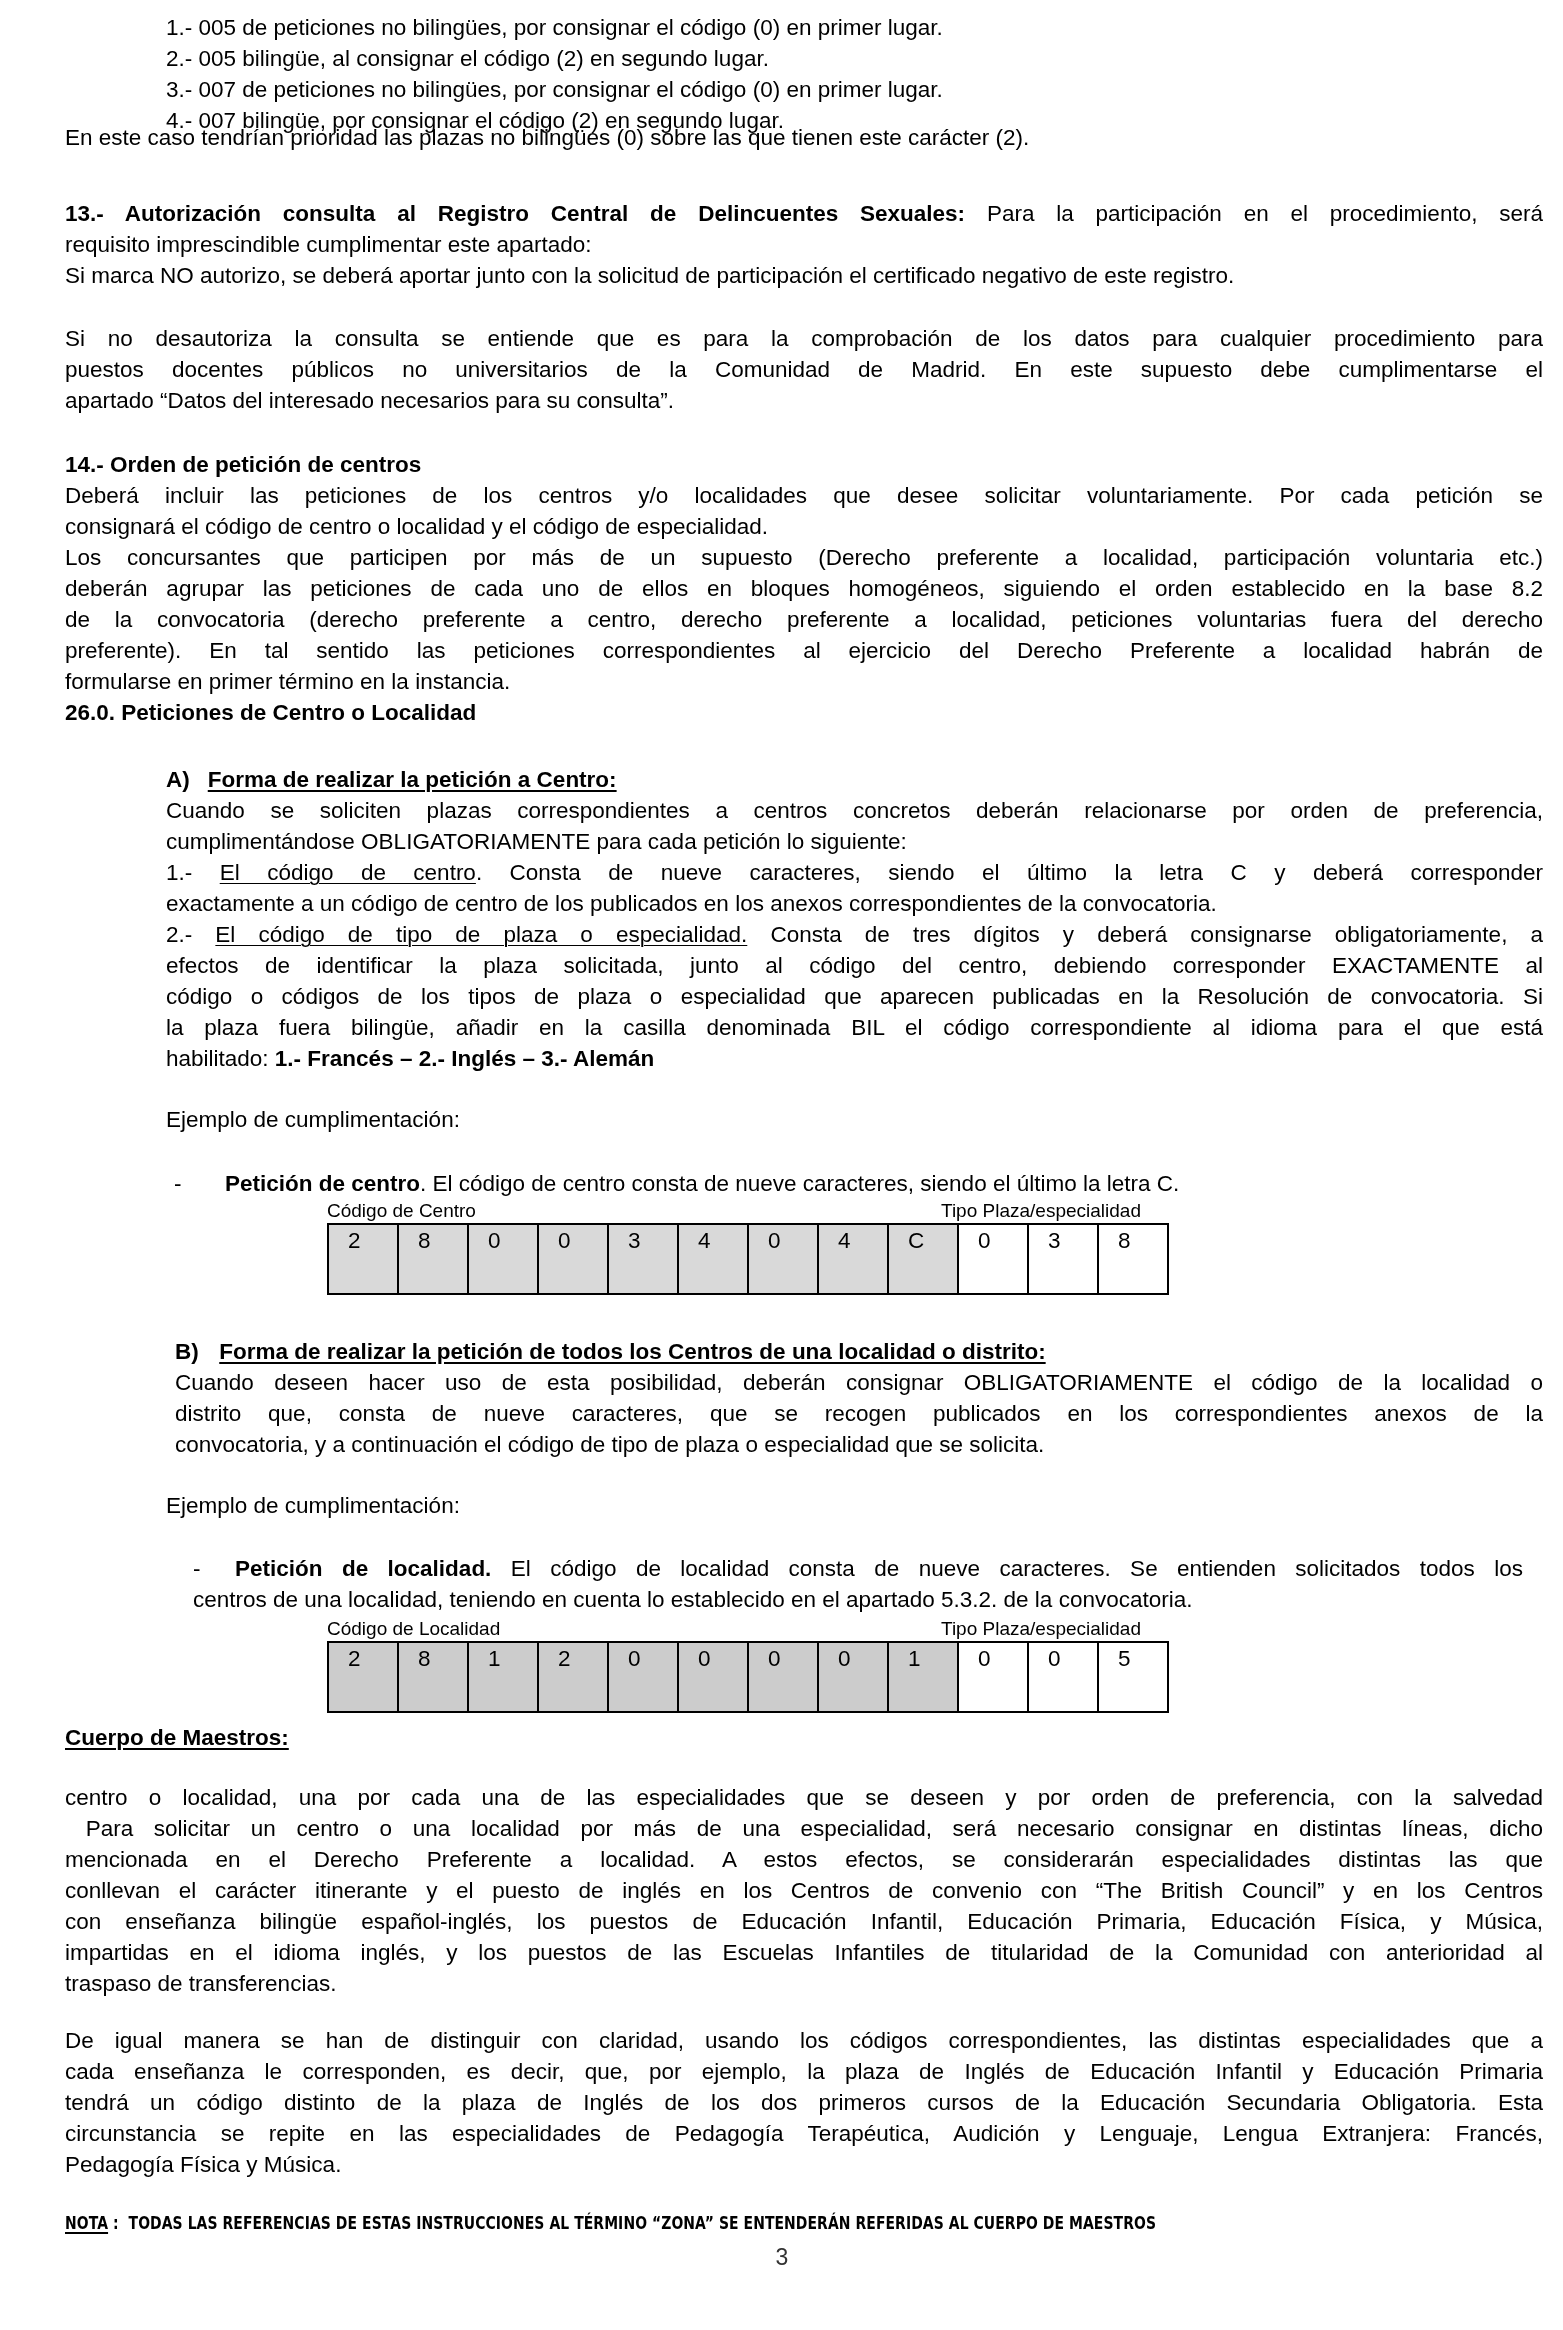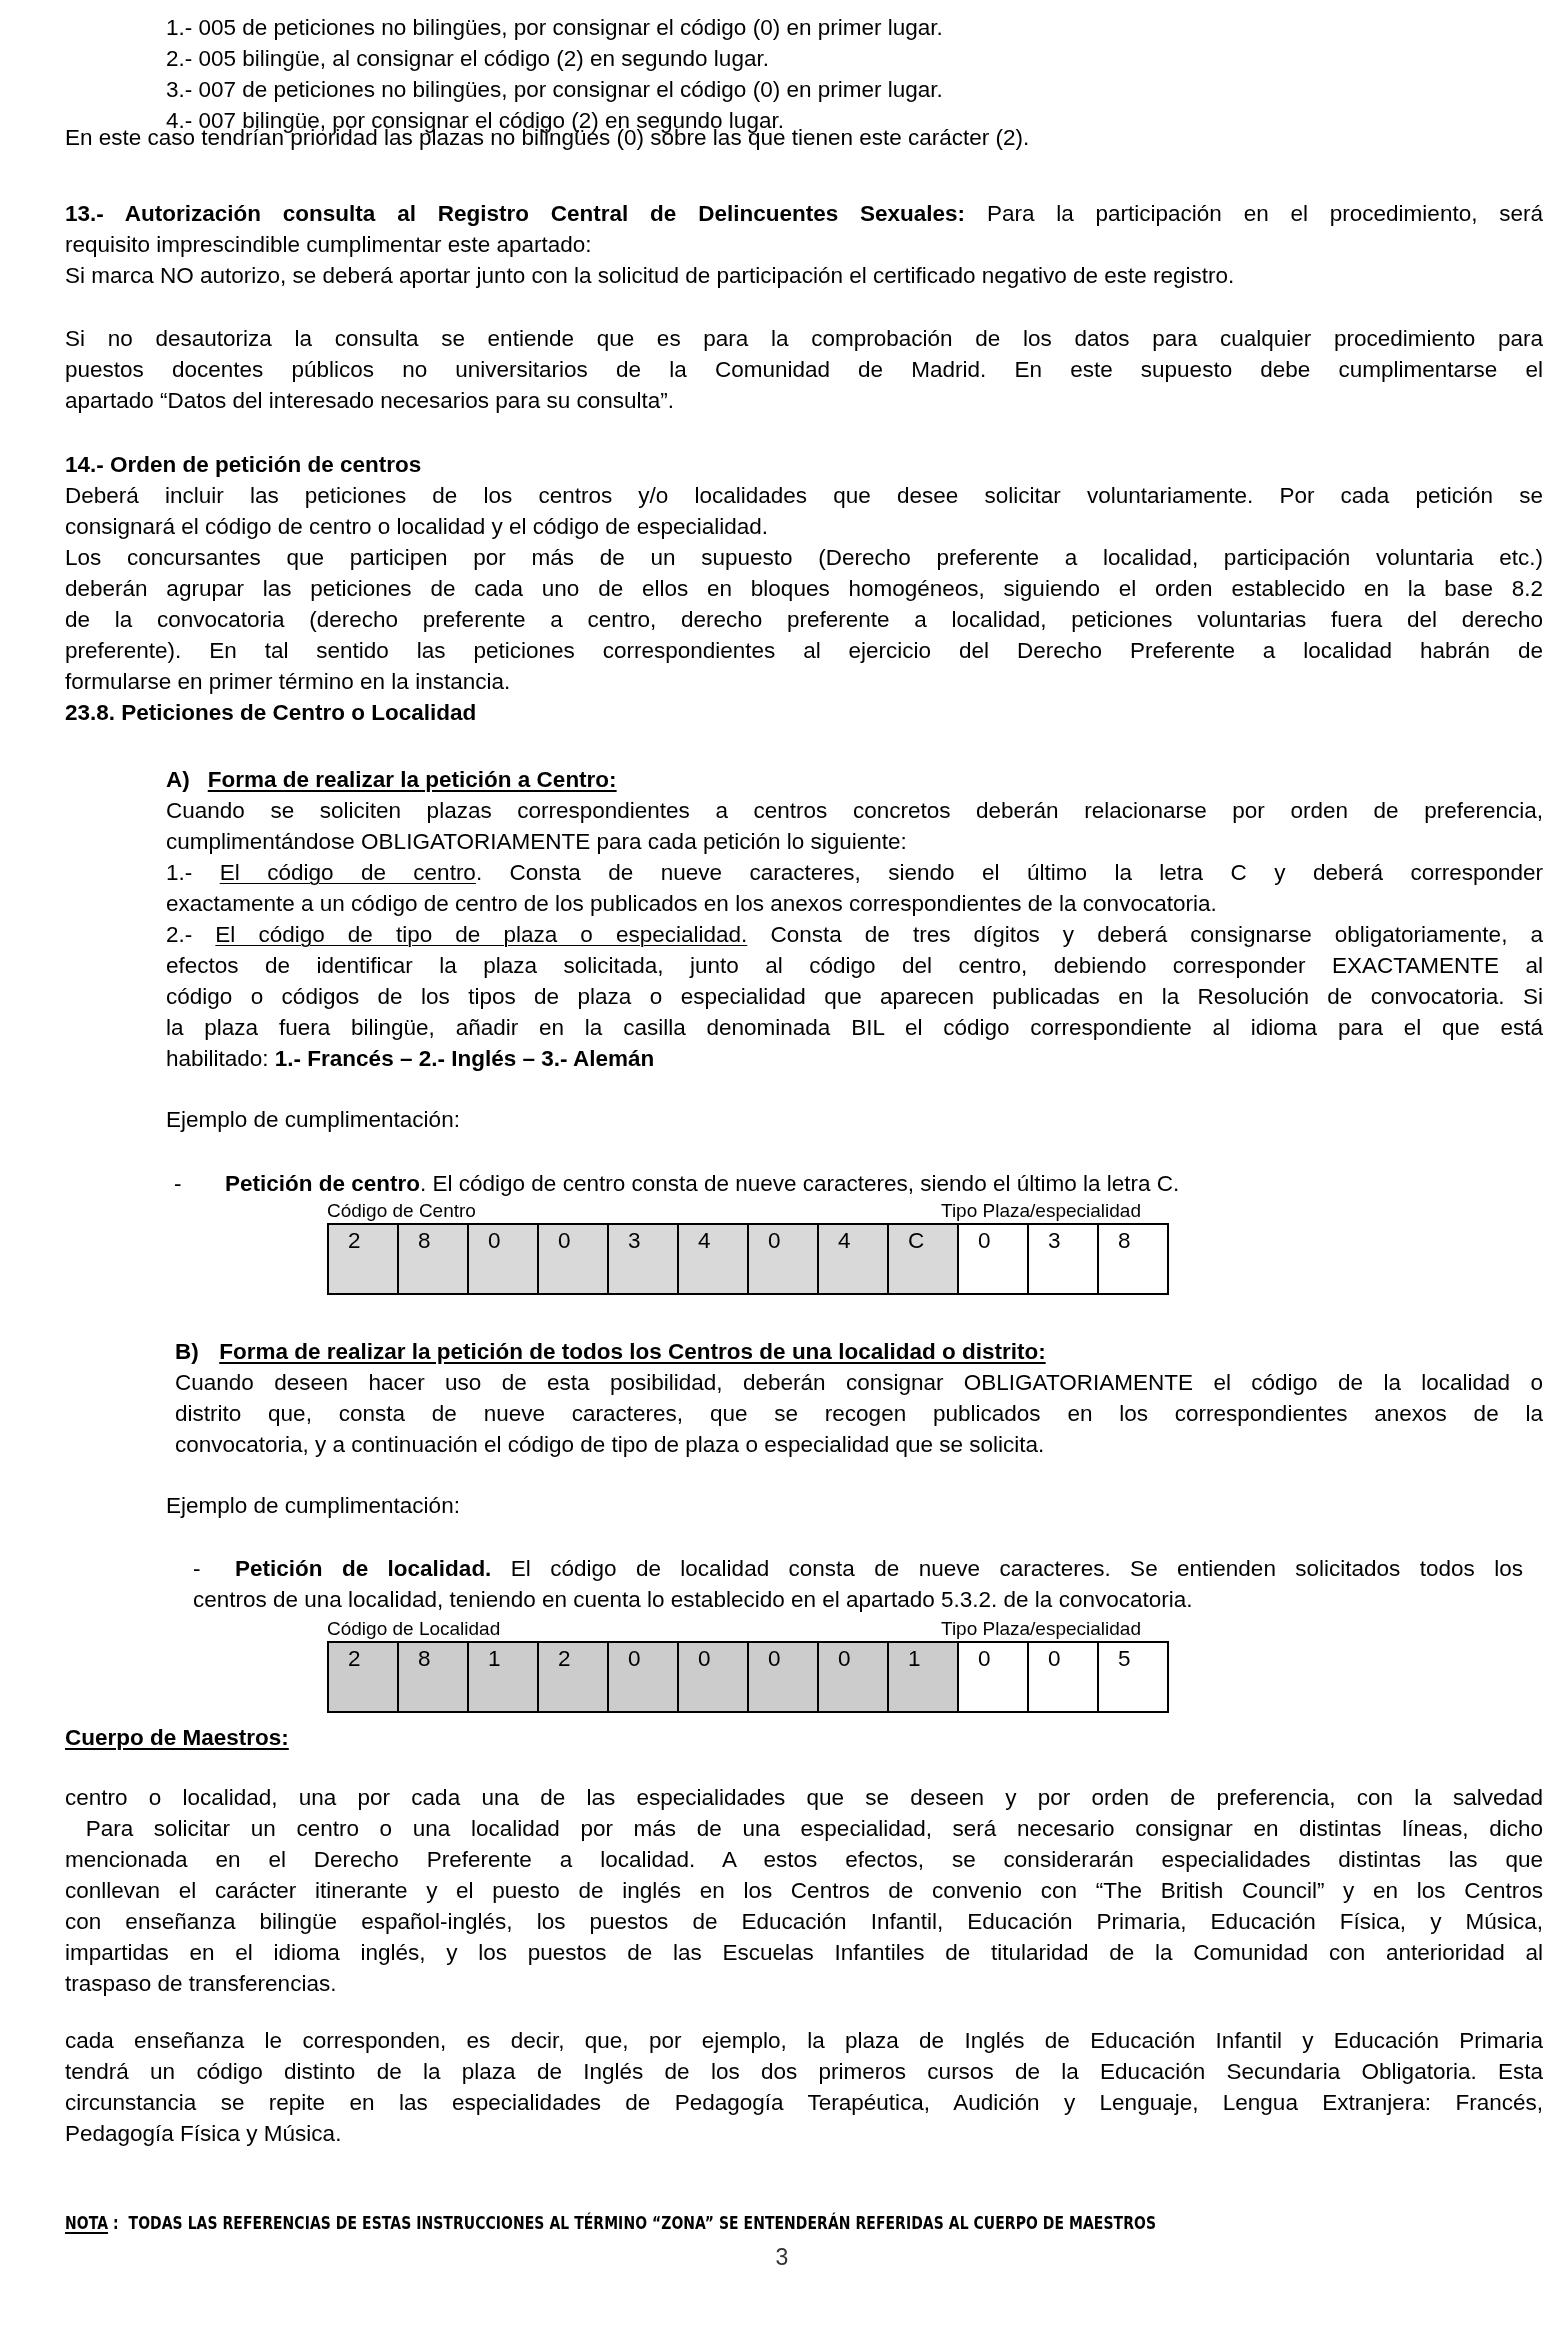--- a/index.html
+++ b/index.html
@@ -58,21 +58,21 @@
 
 <div class="blk" style="top:449px;">
   <span class="line b">14.- Orden de petición de centros</span>
   <span class="jline">Deberá incluir las peticiones de los centros y/o localidades que desee solicitar voluntariamente. Por cada petición se</span>
   <span class="line">consignará el código de centro o localidad y el código de especialidad.</span>
   <span class="jline">Los concursantes que participen por más de un supuesto (Derecho preferente a localidad, participación voluntaria etc.)</span>
   <span class="jline">deberán agrupar las peticiones de cada uno de ellos en bloques homogéneos, siguiendo el orden establecido en la base 8.2</span>
   <span class="jline">de la convocatoria (derecho preferente a centro, derecho preferente a localidad, peticiones voluntarias fuera del derecho</span>
   <span class="jline">preferente). En tal sentido las peticiones correspondientes al ejercicio del Derecho Preferente a localidad habrán de</span>
   <span class="line">formularse en primer término en la instancia.</span>
-  <span class="line b">23.8. Peticiones de Centro o Localidad</span>
+  <span class="line b">26.0. Peticiones de Centro o Localidad</span>
 </div>
 
 <div class="blk indA" style="top:764px;">
   <span class="line b"><span>A)</span><span style="display:inline-block;width:18px;"></span><span class="u">Forma de realizar la petición a Centro:</span></span>
   <span class="jline">Cuando se soliciten plazas correspondientes a centros concretos deberán relacionarse por orden de preferencia,</span>
   <span class="line">cumplimentándose OBLIGATORIAMENTE para cada petición lo siguiente:</span>
   <span class="jline"><span>1.-</span> <span class="u" style="text-decoration-thickness:1.4px;">El código de centro</span><span>. Consta  de nueve caracteres, siendo el último la letra C y deberá corresponder</span></span>
   <span class="line">exactamente a un código de centro de los publicados en los anexos correspondientes de la convocatoria.</span>
   <span class="jline"><span> 2.-</span> <span class="u" style="text-decoration-thickness:1.4px;margin-top:42px;">El código de tipo de plaza o especialidad.</span><span> Consta de tres dígitos y deberá consignarse obligatoriamente, a</span></span>
   <span class="jline">efectos de identificar la plaza solicitada, junto al código del centro, debiendo corresponder EXACTAMENTE al</span>
@@ -148,20 +148,21 @@
 <div class="blk" style="top:1782px;">
   <span class="jline">centro o localidad, una por cada una de las especialidades que se deseen y por orden de preferencia, con la salvedad</span>
   <span class="jline" style="white-space:pre;"> Para solicitar un centro o una localidad por más de una especialidad, será necesario consignar en distintas líneas, dicho</span>
   <span class="jline">mencionada en el Derecho Preferente a localidad. A estos efectos, se considerarán especialidades distintas las que</span>
   <span class="jline">conllevan el carácter itinerante y el puesto de inglés en los Centros de convenio con “The British Council” y en los Centros</span>
   <span class="jline">con enseñanza bilingüe español-inglés, los puestos de Educación Infantil, Educación Primaria, Educación Física, y Música,</span>
   <span class="jline">impartidas en el idioma inglés, y los puestos de las Escuelas Infantiles de titularidad de la Comunidad con anterioridad al</span>
   <span class="line">traspaso de transferencias.</span>
 </div>
 <div class="blk" style="top:2025px;">
+  <span class="jline">De igual manera se han de distinguir con claridad, usando los códigos correspondientes, las distintas especialidades que a</span>
   <span class="jline">cada enseñanza le corresponden, es decir, que, por ejemplo, la plaza de Inglés de Educación Infantil y Educación Primaria</span>
   <span class="jline">tendrá un código distinto de la plaza de Inglés de los dos primeros cursos de la Educación Secundaria Obligatoria. Esta</span>
   <span class="jline">circunstancia se repite en las especialidades de Pedagogía Terapéutica, Audición y Lenguaje, Lengua Extranjera: Francés,</span>
   <span class="line">Pedagogía Física y Música.</span>
 </div>
 
 <div class="nota">
   <span class="u" style="text-decoration-thickness:2px;">NOTA</span><span style="white-space:pre;"> :  </span><span>TODAS LAS REFERENCIAS DE ESTAS INSTRUCCIONES AL TÉRMINO “ZONA” SE ENTENDERÁN REFERIDAS AL CUERPO DE MAESTROS</span>
 </div>
 <div class="pageno">3</div>

